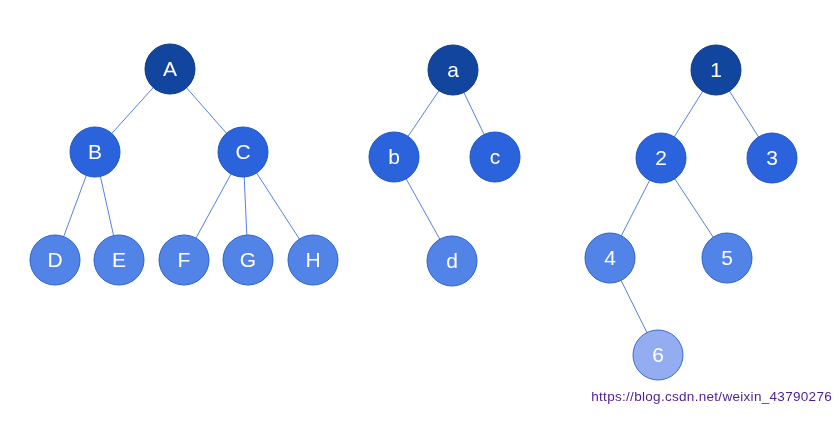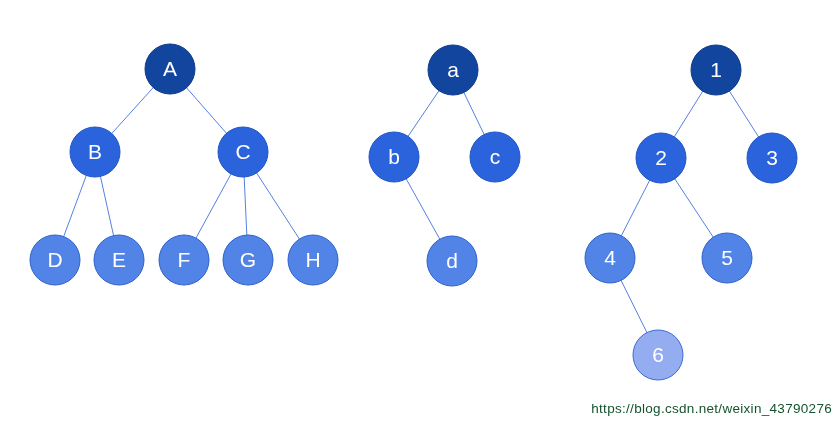--- a/index.html
+++ b/index.html
@@ -23,23 +23,23 @@
     display: block;
   }
   .node-label {
     font-family: "Liberation Sans", "DejaVu Sans", sans-serif;
     font-size: 21px;
     fill: #ffffff;
   }
   .watermark {
     position: absolute;
     right: 8px;
-    bottom: 6px;
+    bottom: 18px;
     font-size: 13.5px;
-    color: #14532d;
+    color: #4c1d95;
     letter-spacing: 0.3px;
     user-select: none;
   }
 </style>
 </head>
 <body>
 
 <div class="canvas-wrap">
   <svg class="diagram" width="840" height="422" viewBox="0 0 840 422">
       <line x1="170" y1="69" x2="95" y2="152" stroke="#5580e0" stroke-width="1"></line>

